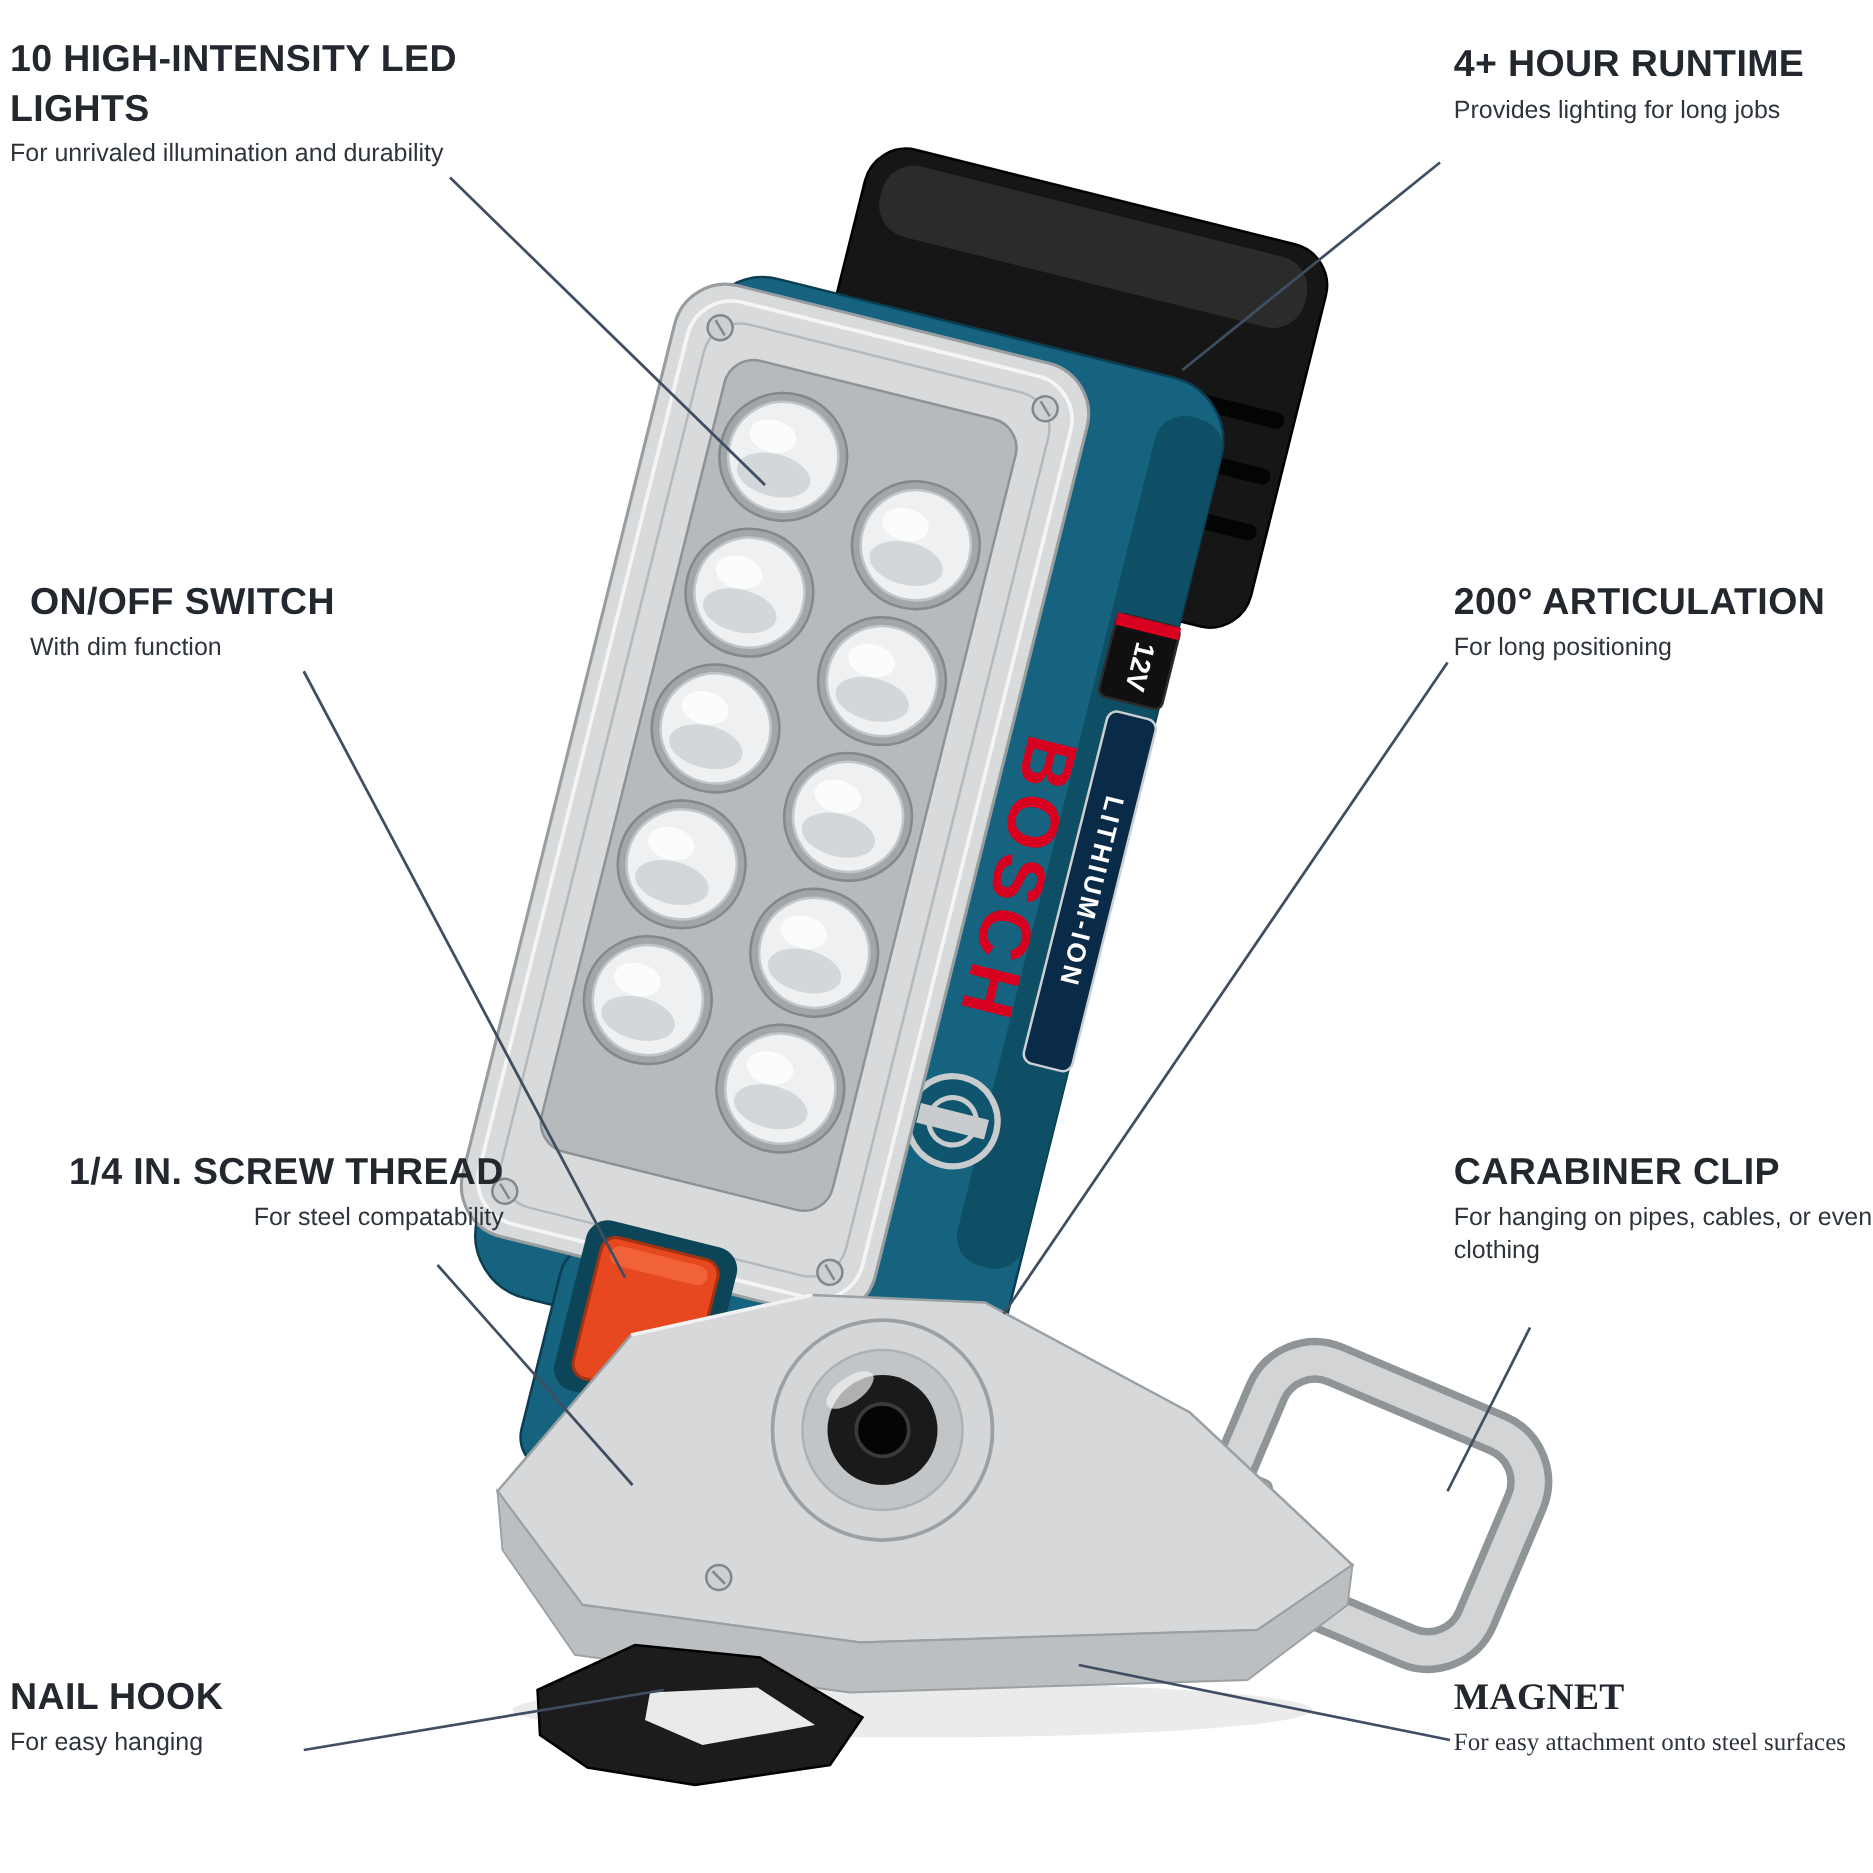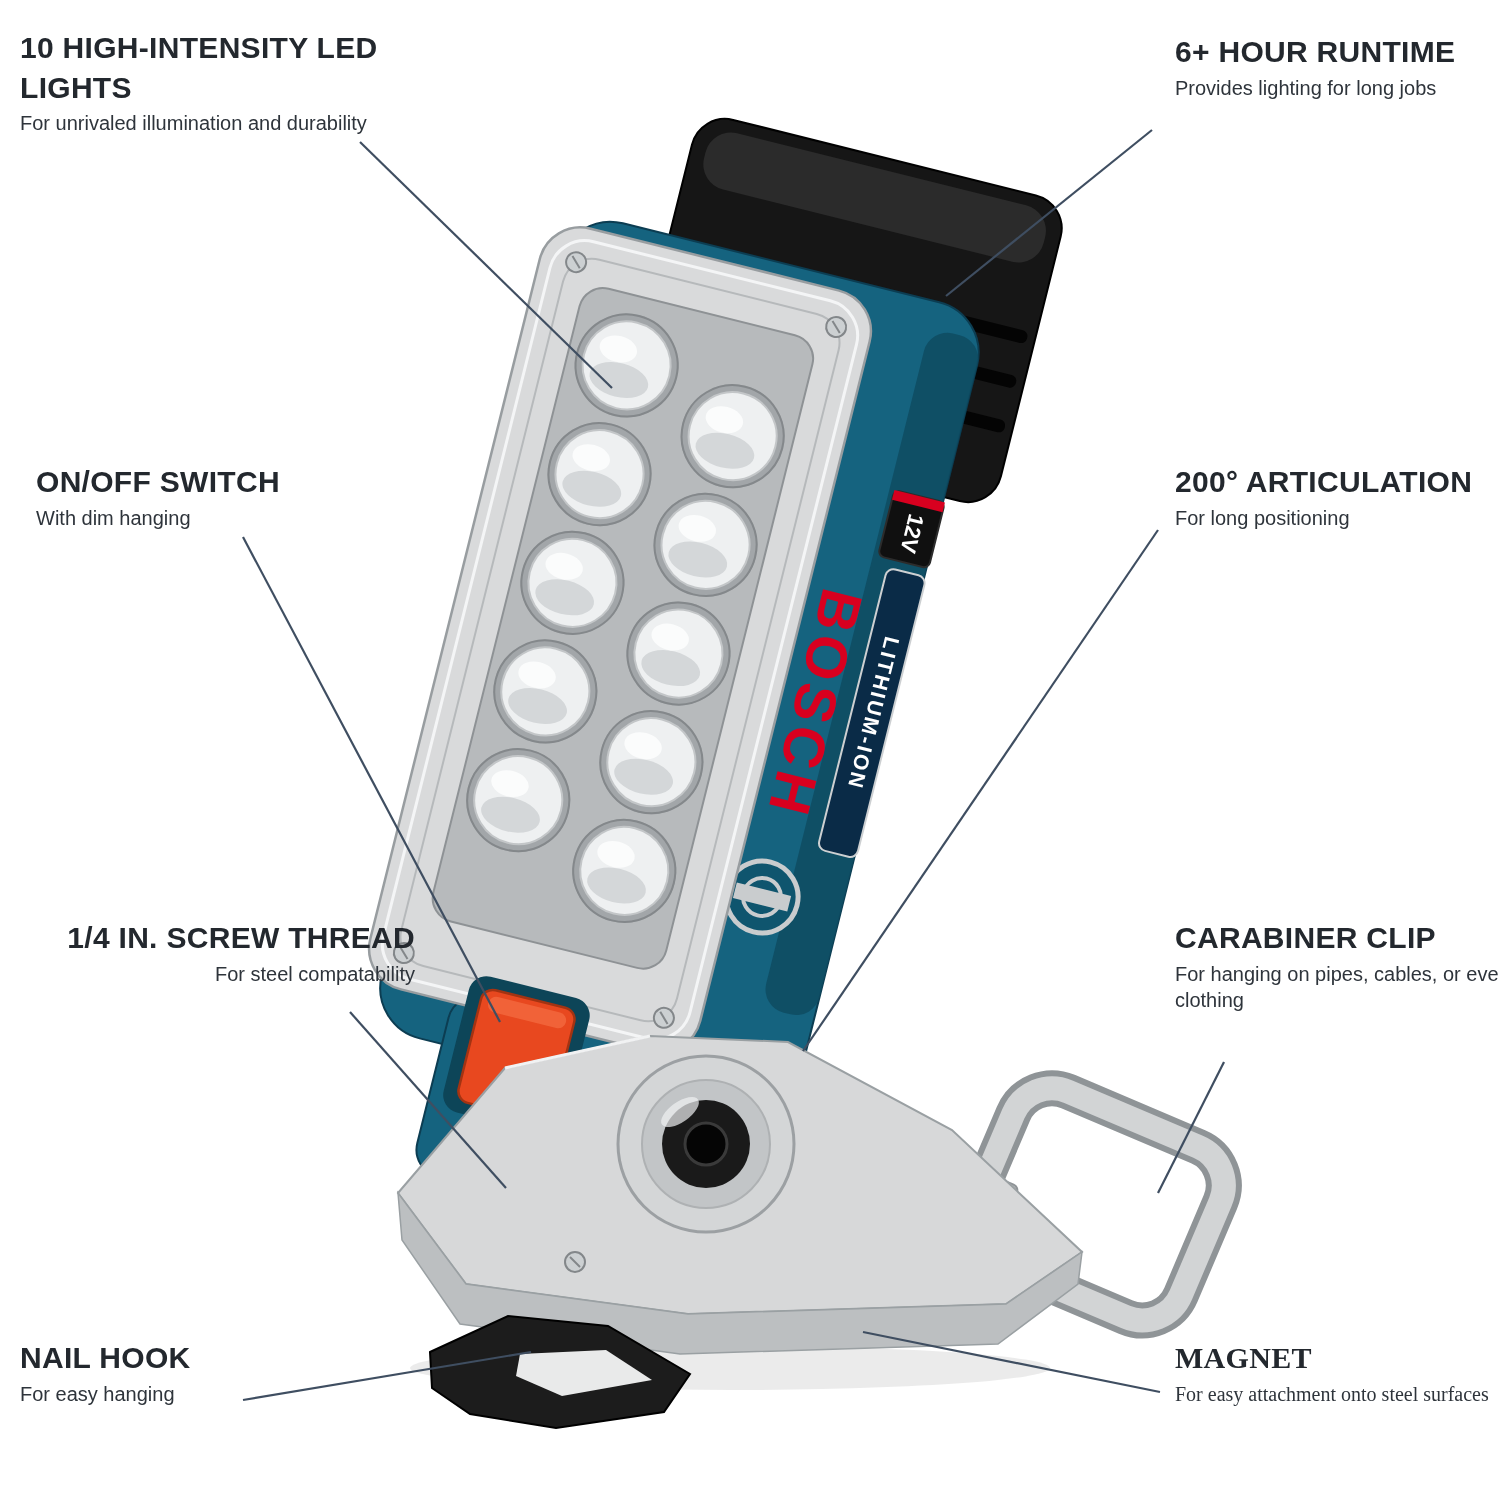--- a/index.html
+++ b/index.html
@@ -4,21 +4,21 @@
 <style>
   html,body{margin:0;padding:0;background:#ffffff;}
   .stage{
     position:relative;
     width:1498px;height:1498px;
     background:#ffffff;
     font-family:"Liberation Sans", sans-serif;
     overflow:hidden;
   }
   .stage svg{position:absolute;left:0;top:0;}
-  .callout{position:absolute;margin-left:12px;}
+  .callout{position:absolute;}
   .co-title{
     font-weight:bold;font-size:30px;line-height:1.32;
     color:#23282e;letter-spacing:.3px;
   }
   .co-desc{
     font-size:20px;line-height:1.32;color:#2e343b;margin-top:3px;
   }
   .c-tl{left:8px;  top:28px;   width:380px;}
   .c-tr{left:1163px;top:32px;  width:325px;}
   .c-ml{left:24px;  top:462px;  width:340px;}
@@ -153,27 +153,27 @@
       <line x1="1160" y1="1392" x2="863" y2="1332"></line>
     </g>
   </svg>
 
   <div class="callout c-tl">
     <div class="co-title">10 HIGH-INTENSITY LED LIGHTS</div>
     <div class="co-desc">For unrivaled illumination and durability</div>
   </div>
 
   <div class="callout c-tr">
-    <div class="co-title">6+ HOUR RUNTIME</div>
+    <div class="co-title">4+ HOUR RUNTIME</div>
     <div class="co-desc">Provides lighting for long jobs</div>
   </div>
 
   <div class="callout c-ml">
     <div class="co-title">ON/OFF SWITCH</div>
-    <div class="co-desc">With dim hanging</div>
+    <div class="co-desc">With dim function</div>
   </div>
 
   <div class="callout c-mr">
     <div class="co-title">200° ARTICULATION</div>
     <div class="co-desc">For long positioning</div>
   </div>
 
   <div class="callout c-ll">
     <div class="co-title">1/4 IN. SCREW THREAD</div>
     <div class="co-desc">For steel compatability</div>

